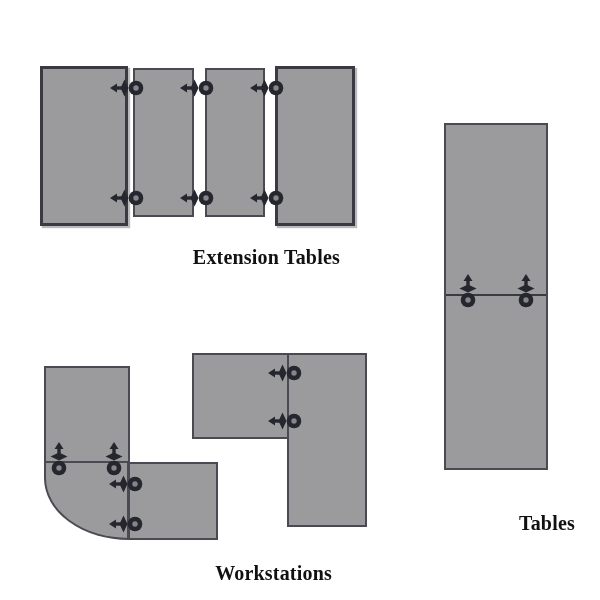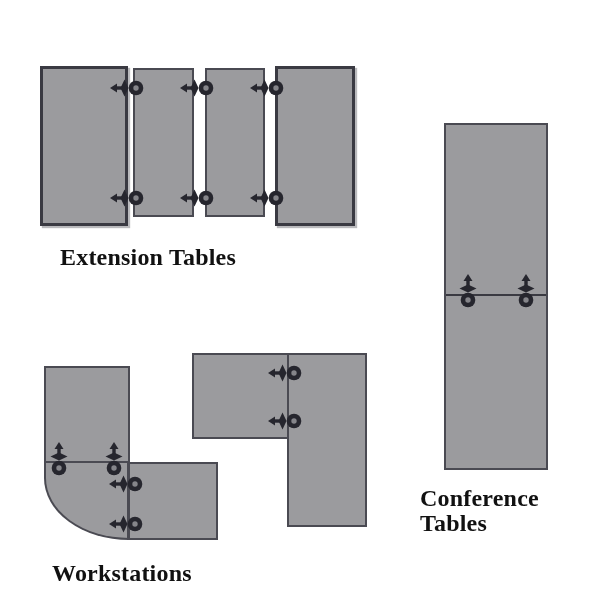--- a/index.html
+++ b/index.html
@@ -36,22 +36,22 @@
     border-bottom-left-radius:85px 62px;
   }
   .conn{
     position:absolute;width:42px;height:22px;
     transform:translate(-50%,-50%);
   }
   .conn.vert{transform:translate(-50%,-50%) rotate(90deg);}
   .conn-dark{fill:var(--connector);}
   .conn-hole{fill:var(--connector-hole);}
   .label{
-    position:absolute;text-align:left;
-    color:var(--label-text);font-weight:700;font-size:24px;line-height:25px;
+    position:absolute;text-align:right;
+    color:var(--label-text);font-weight:700;font-size:20px;line-height:25px;
     letter-spacing:.2px;
   }
   .defs-holder{position:absolute;width:0;height:0;overflow:hidden;}
 </style>
 </head>
 <body>
 
 <div id="canvas">
 
   <svg class="defs-holder" aria-hidden="true">
@@ -99,21 +99,21 @@
       <div class="divider-h" style="top:169px;"></div>
     </div>
     <svg class="conn vert" style="left:468px;top:294px;" viewBox="-21 -11 42 22">
         <use href="#connector"></use>
       </svg>
     <svg class="conn vert" style="left:526px;top:294px;" viewBox="-21 -11 42 22">
         <use href="#connector"></use>
       </svg>
 
     <div class="label" style="left:420px;top:486px;width:155px;">
-      <span>Conference</span><br>
+      <br>
       <span>Tables</span>
     </div>
   </div>
 
   <div>
 
     <div class="piece thin" style="left:44px;top:366px;width:86px;height:97px;"></div>
     <div class="piece thin quarter-round" style="left:44px;top:461px;width:85px;height:79px;"></div>
     <div class="piece thin" style="left:128px;top:462px;width:90px;height:78px;"></div>
 

